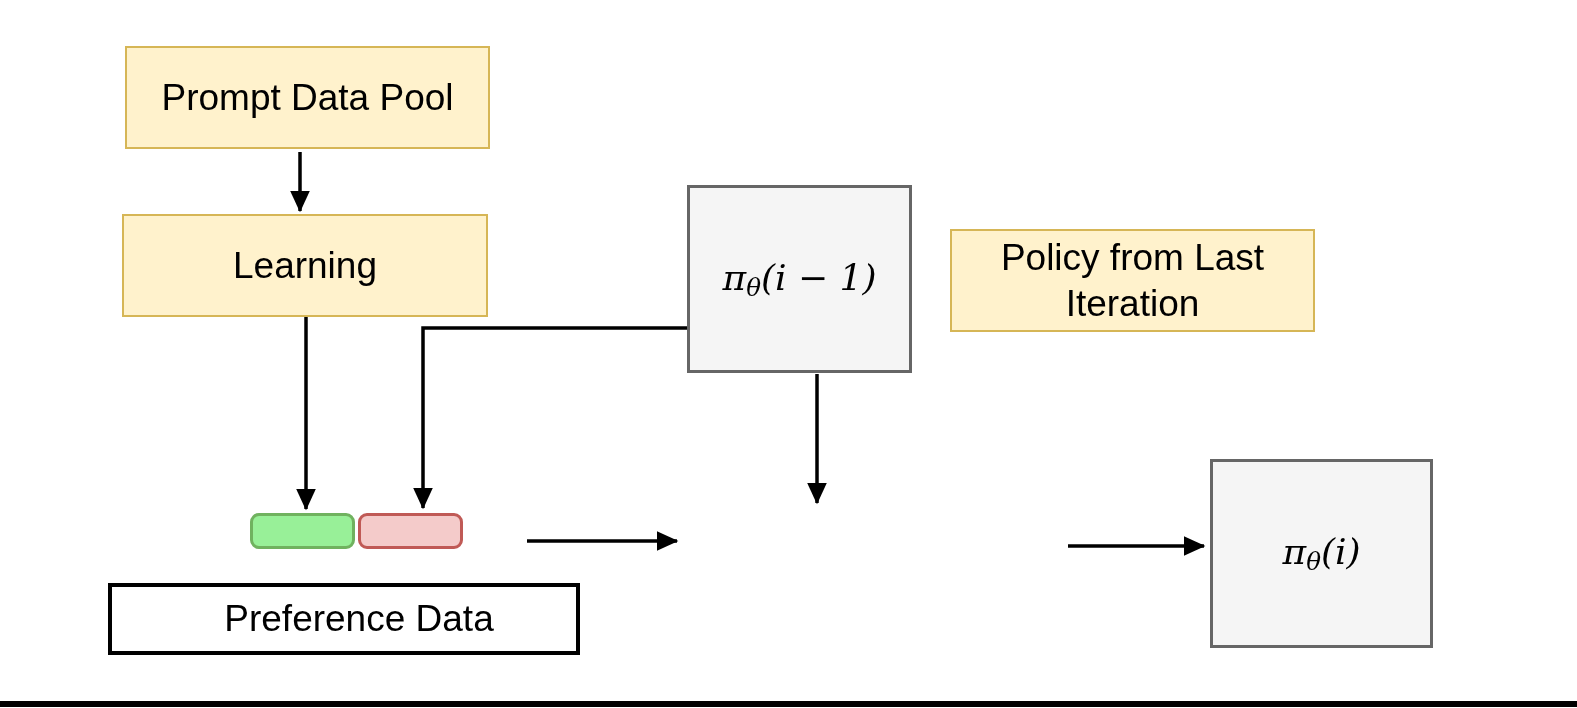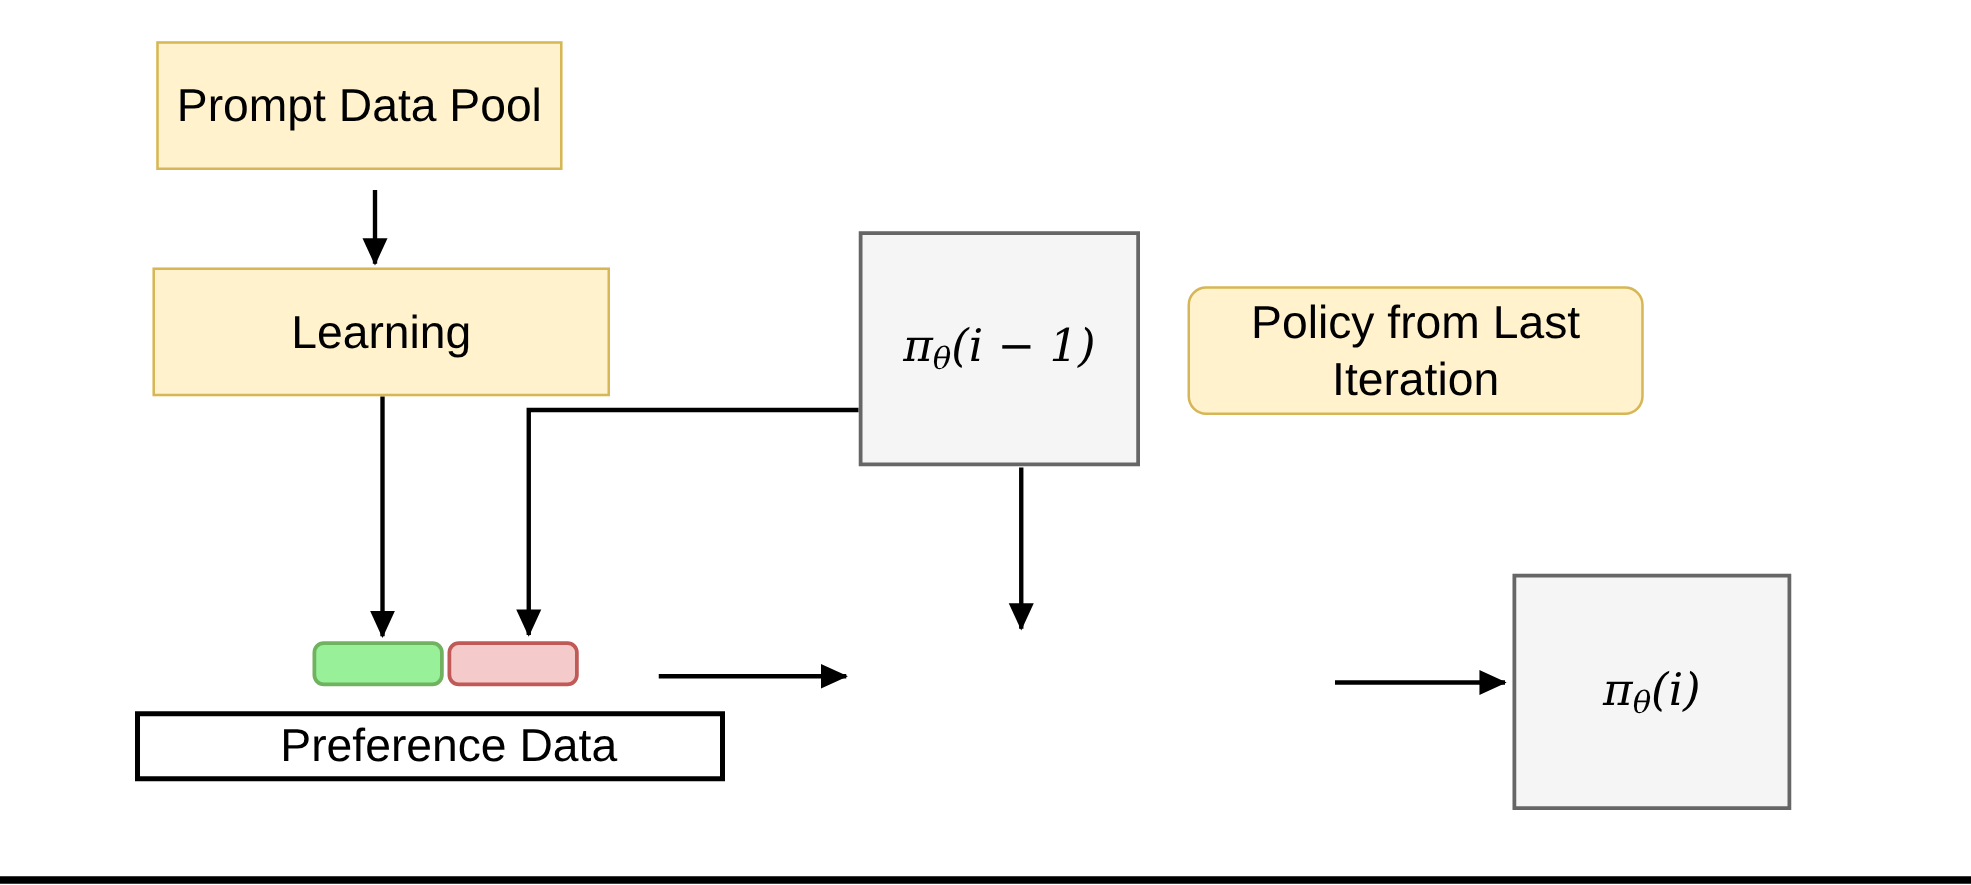--- a/index.html
+++ b/index.html
@@ -48,27 +48,27 @@
     border-radius: 9px;
   }
   .chip.green {
     background: var(--chip-green-fill, #98F098);
     border: 3px solid var(--chip-green-stroke, #70B25F);
   }
   .chip.red {
     background: var(--chip-red-fill, #F4CBCA);
     border: 3px solid var(--chip-red-stroke, #C05A56);
   }
-  #prompt-pool   { left: 125px;  top: 33px;  width: 325px; height: 103px; align-items: center; }
+  #prompt-pool   { left: 125px;  top: 46px;  width: 365px; height: 103px; align-items: center; }
   #verifier      { left: 122px;  top: 214px; width: 366px; height: 103px; }
   #pi-prev       { left: 687px;  top: 185px; width: 225px; height: 188px; }
-  #policy-last   { left: 950px;  top: 229px; width: 365px; height: 103px; padding: 0 3px; border-radius: 15px; }
+  #policy-last   { left: 950px;  top: 229px; width: 365px; height: 103px; padding: 0 3px; }
   #chip-green    { left: 250px;  top: 513px; width: 105px; height: 36px; }
   #chip-red      { left: 358px;  top: 513px; width: 105px; height: 36px; }
-  #pref-data     { left: 108px;  top: 569px; width: 472px; height: 56px; padding-left: 30px; }
+  #pref-data     { left: 108px;  top: 583px; width: 472px; height: 72px; padding-left: 30px; }
   #pref-learning { left: 682px;  top: 509px; width: 386px; height: 69px; }
   #pi-new        { left: 1210px; top: 459px; width: 223px; height: 189px; }
   #connectors {
     position: absolute;
     left: 0; top: 0;
     width: 1577px; height: 708px;
     pointer-events: none;
   }
   #connectors path {
     fill: none;

